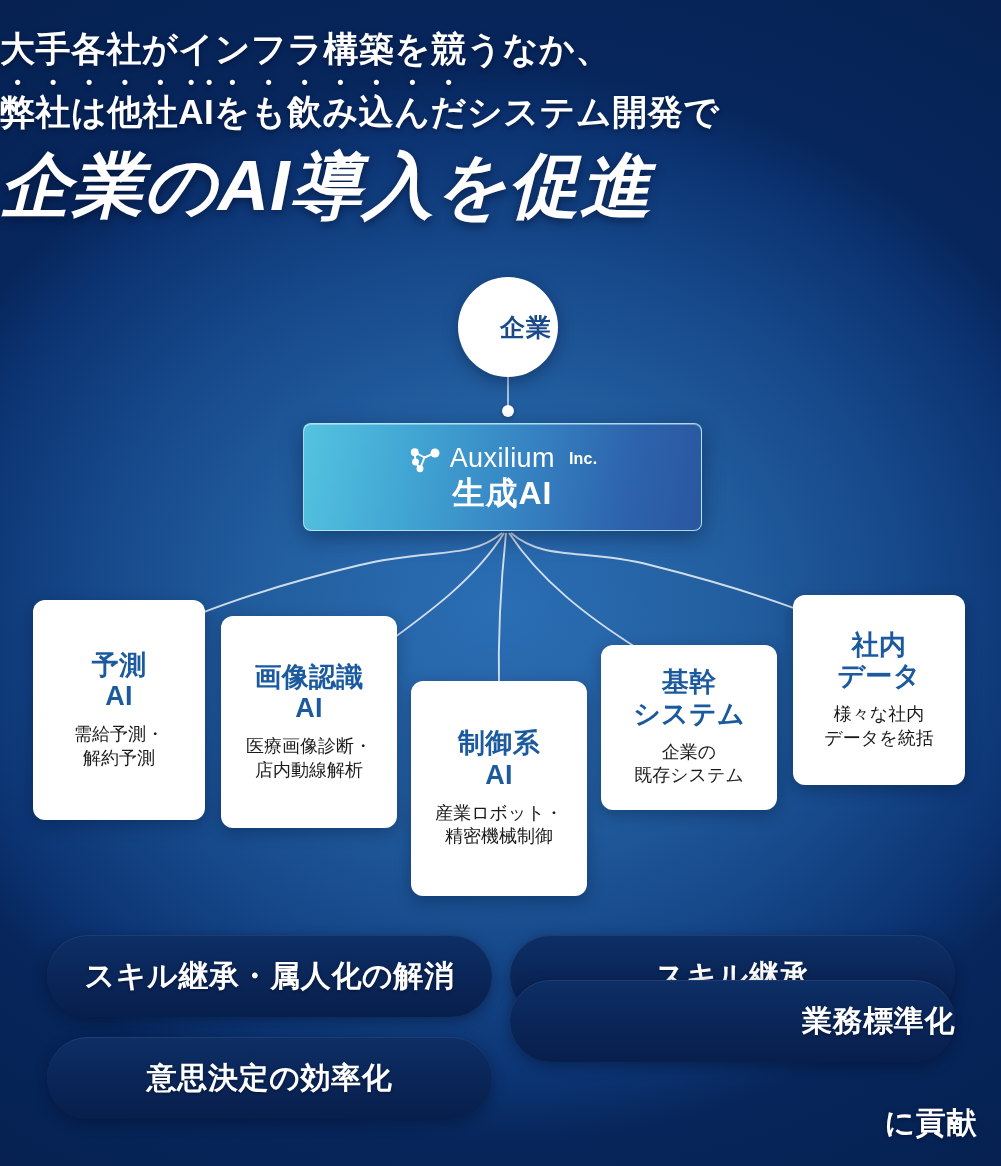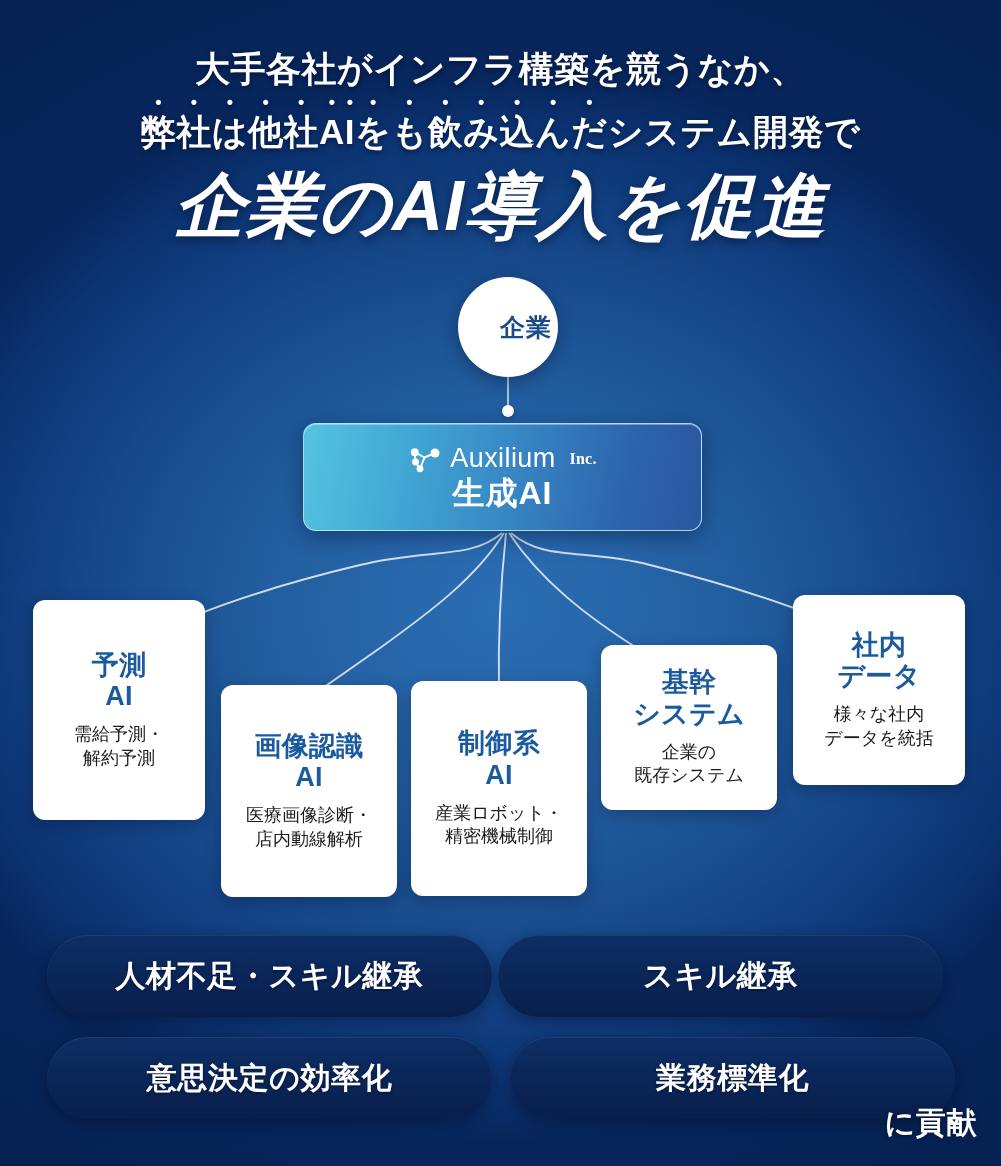--- a/index.html
+++ b/index.html
@@ -21,21 +21,21 @@
   }
   #stage::after{
     content:"";position:absolute;inset:0;
     background:radial-gradient(ellipse 120% 85% at 50% 50%, rgba(0,0,0,0) 52%, rgba(2,18,48,0.55) 100%);
     pointer-events:none;
   }
 
   
   .headline-wrap{
     position:absolute; left:0; top:26px; width:1001px;
-    text-align:center; z-index:6;margin-top:20px;
+    text-align:left; z-index:6;
   }
   .hl-sub{
     color:#ffffff;
     font-size:35px;
     font-weight:bold;
     line-height:1.30;
     letter-spacing:0.5px;
     text-shadow:0 2px 5px rgba(0,10,35,.55);
   }
   .hl-sub .dotted{
@@ -97,21 +97,21 @@
     position:absolute; left:0; top:0;
     width:1001px; height:1166px;
     z-index:2; pointer-events:none;
   }
 
   
   .product-box{
     position:absolute;
     left:303px; top:423px;
     width:399px; height:108px;
-    border-radius:13px;
+    border-radius:8px;
     background:linear-gradient(100deg,#54c3e0 0%,#42a7d4 26%,#3683c2 55%,#2d64ad 80%,#2a569f 100%);
     border:1.5px solid rgba(190,238,252,.85);
     box-shadow:0 6px 22px rgba(0,15,45,.42), inset 0 1px 0 rgba(255,255,255,.35);
     display:flex; flex-direction:column;
     align-items:center; justify-content:center;
     z-index:6;
   }
   .pb-top{
     display:flex; align-items:center; gap:9px;
     margin-bottom:3px;
@@ -124,21 +124,20 @@
     letter-spacing:.4px;
     line-height:1;
   }
   .pb-inc{
     color:#ffffff;
     font-size:16px;
     font-weight:bold;
     letter-spacing:.2px;
     margin-left:5px;
     line-height:1;
-    font-family:Liberation Serif, serif;
   }
   .pb-jp{
     color:#ffffff;
     font-size:32px;
     font-weight:bold;
     letter-spacing:1px;
     line-height:1.05;
   }
 
   
@@ -162,21 +161,21 @@
   }
   .card-desc{
     color:#1b1b1b;
     font-size:18px;
     line-height:1.30;
     margin-top:11px;
     letter-spacing:0;
   }
 
   .card-0{ left:33px;  top:600px; width:172px; height:220px;text-align:center; }
-  .card-1{ left:221px; top:685px; width:176px; height:212px; }
+  .card-1{ left:221px; top:616px; width:176px; height:212px; }
   .card-2{ left:411px; top:681px; width:176px; height:215px;align-items:center; }
   .card-3{ left:601px; top:645px; width:176px; height:165px; }
   .card-4{ left:793px; top:595px; width:172px; height:190px; }
 
   
   .pill{
     position:absolute;
     border-radius:44px;
     background:linear-gradient(180deg,#0d2f66 0%,#0a2557 55%,#081f4c 100%);
     box-shadow:0 4px 14px rgba(1,10,32,.40), inset 0 1px 0 rgba(255,255,255,.07);
@@ -184,23 +183,23 @@
     z-index:4;
   }
   .pill span{
     color:#ffffff;
     font-size:30px;
     font-weight:bold;
     letter-spacing:.6px;
     text-shadow:0 1px 3px rgba(0,6,26,.5);
   }
   .pill-0{ left:47px;  top:935px;  width:445px; height:82px; }
-  .pill-1{ left:498px; top:935px;  width:445px; height:82px; }
+  .pill-1{ left:510px; top:935px;  width:445px; height:82px; }
   .pill-2{ left:47px;  top:1037px; width:445px; height:82px; }
-  .pill-3{ left:510px; top:1037px; width:445px; height:82px; }
+  .pill-3{ left:510px; top:980px; width:445px; height:82px;justify-content:flex-end; }
 
   .contrib{
     position:absolute;
     right:24px; bottom:22px;
     color:#ffffff;
     font-size:30px;
     font-weight:bold;
     letter-spacing:.6px;
     text-shadow:0 1px 4px rgba(0,8,30,.55);
     z-index:8;
@@ -305,21 +304,21 @@
       <div>社内</div>
       <div>データ</div>
     </div>
     <div class="card-desc">
       <div>様々な社内</div>
       <div>データを統括</div>
     </div>
   </div>
 
   <div class="pill pill-0">
-    <span>人材不足・スキル継承</span>
+    <span>スキル継承・属人化の解消</span>
   </div>
   <div class="pill pill-1">
     <span>スキル継承</span>
   </div>
   <div class="pill pill-2">
     <span>意思決定の効率化</span>
   </div>
   <div class="pill pill-3">
     <span>業務標準化</span>
   </div>

